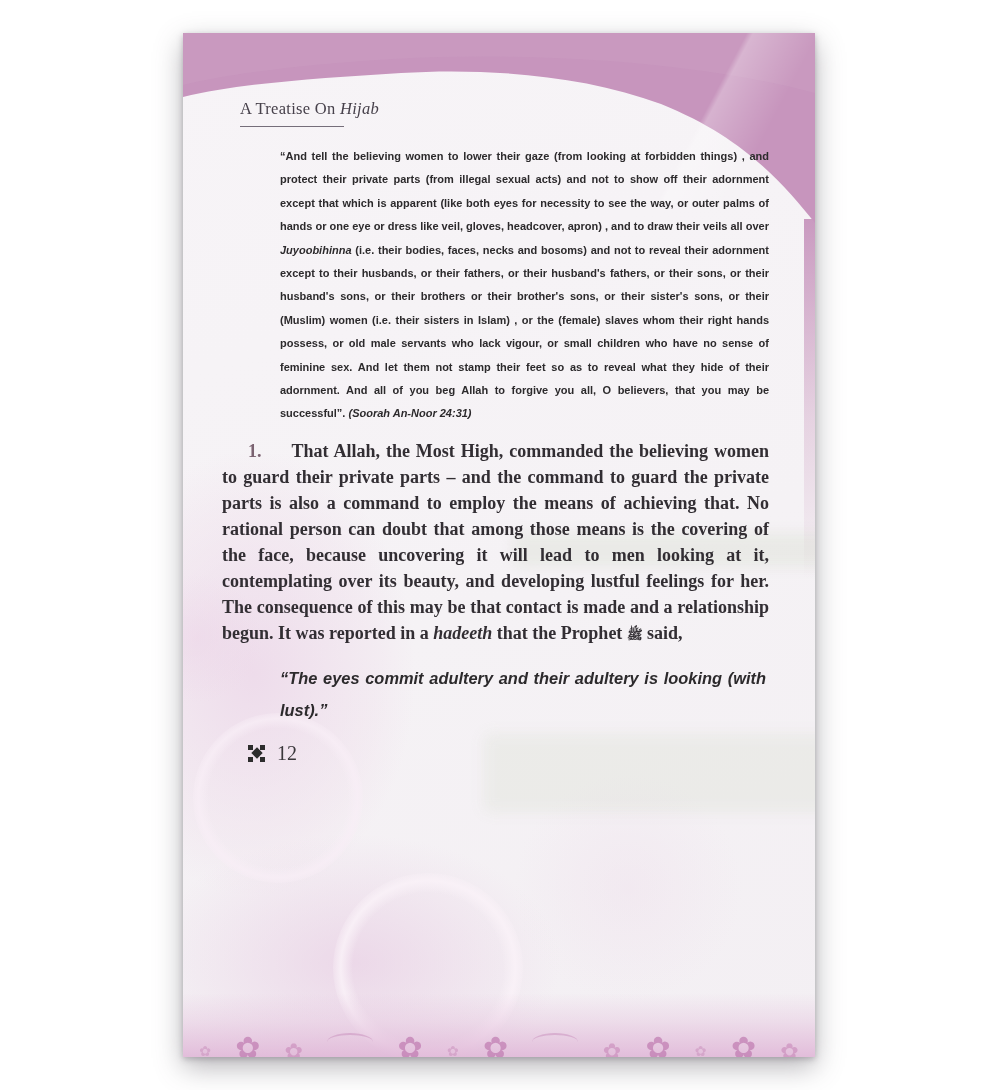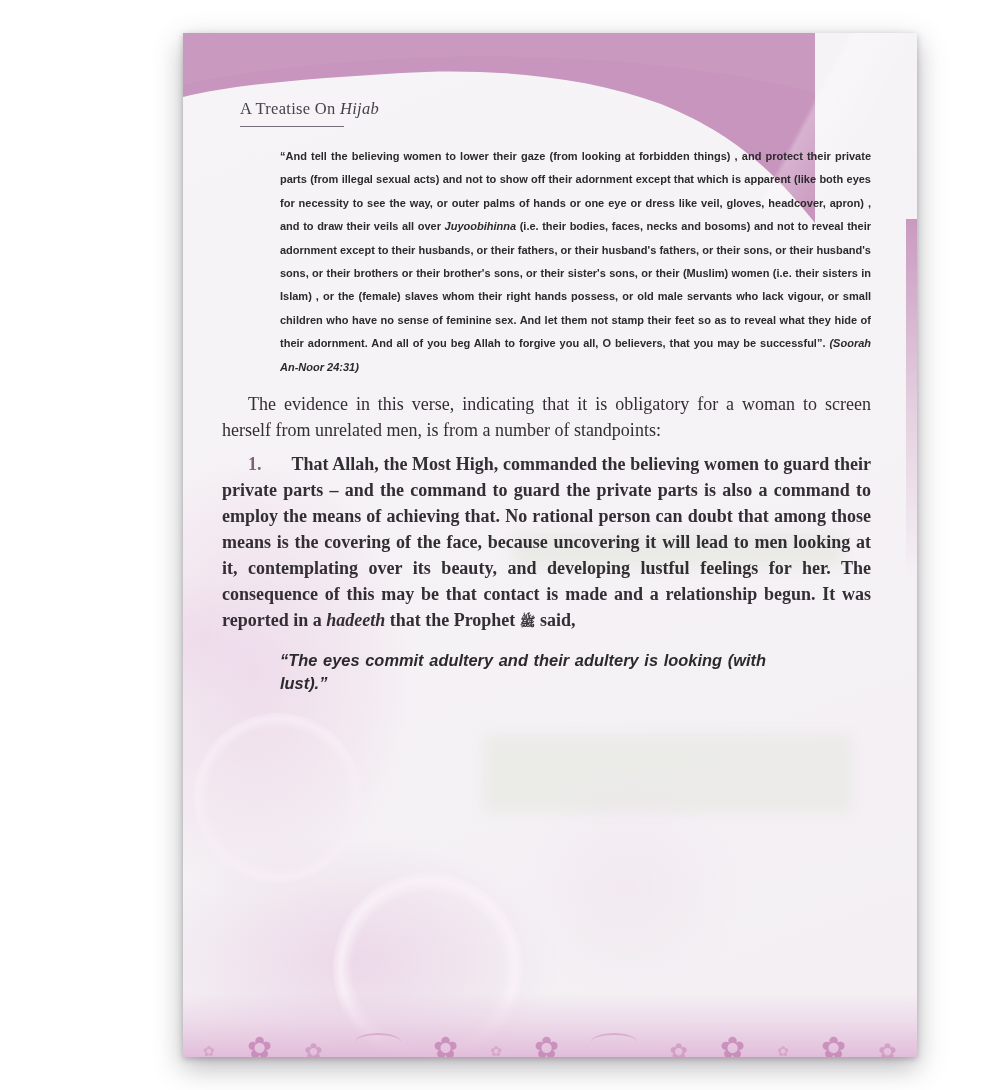--- a/index.html
+++ b/index.html
@@ -1,18 +1,18 @@
 <!DOCTYPE html>
 <html><head>
 <meta charset="utf-8">
 <style>
   html,body{margin:0;padding:0;background:#ffffff;}
   .shot{position:relative;width:1000px;height:1090px;background:#ffffff;overflow:hidden;
         font-family:"Liberation Serif", serif;}
-  .page{position:absolute;left:183px;top:33px;width:734px;height:1024px;overflow:hidden;
+  .page{position:absolute;left:183px;top:33px;width:632px;height:1024px;overflow:hidden;
         background:linear-gradient(160deg,#f7f4f7 0%,#f5f2f5 55%,#f3eff3 100%);
         box-shadow:0 10px 26px rgba(95,90,100,.45), 0 2px 6px rgba(110,105,115,.4);}
   
   .swoosh{position:absolute;left:0;top:0;width:632px;height:560px;pointer-events:none;}
   .fold{position:absolute;top:0;right:0;width:240px;height:170px;
         background:linear-gradient(118deg,transparent 52%,rgba(255,255,255,.28) 54%,transparent 74%);}
   .right-sliver{position:absolute;right:0;top:186px;width:11px;height:360px;
         background:linear-gradient(to bottom,rgba(199,149,189,.95),rgba(210,170,200,.45) 55%,rgba(220,190,212,0));}
   
   .wash{position:absolute;left:-90px;top:420px;width:320px;height:440px;
@@ -49,21 +49,21 @@
          font-size:11px;font-weight:600;line-height:23.4px;color:#2c2a2c;text-align:justify;}
   .quote i{font-weight:600;}
   .body{margin:0 0 8px 0;font-size:18px;line-height:26px;color:#322e33;text-align:justify;}
   .indent{text-indent:26px;}
   .pnum{color:#7a6270;margin-right:30px;}
   .p2{text-indent:26px;font-weight:bold;}
   .prophet{font-size:13px;letter-spacing:-1px;}
   .arabic{direction:rtl;text-align:center;margin:14px 0 6px 0;font-family:"DejaVu Sans", sans-serif;
           font-size:19px;color:#2e2c30;}
   .translation{margin:14px 0 0 58px;width:486px;font-family:"Liberation Sans", sans-serif;
-          font-style:italic;font-weight:700;font-size:16.4px;line-height:23px;color:#2c2a2c;text-align:justify;}
+          font-style:italic;font-weight:700;font-size:16.4px;line-height:32px;color:#2c2a2c;text-align:justify;}
   .pagenum-row{display:flex;align-items:center;gap:12px;margin:16px 0 0 26px;}
   .pagenum{font-size:20px;color:#3a373b;}
   .ornament{position:relative;width:17px;height:17px;display:inline-block;}
   .ornament::before{content:"";position:absolute;left:0;top:0;width:5px;height:5px;background:#2d2d2d;
         box-shadow:12px 0 0 #2d2d2d,0 12px 0 #2d2d2d,12px 12px 0 #2d2d2d;}
   .ornament::after{content:"";position:absolute;left:4.5px;top:4.5px;width:8px;height:8px;
         background:#2d2d2d;transform:rotate(45deg);}
 </style>
 </head>
 <body>
@@ -89,27 +89,30 @@
 
     <div class="header">
       <span>A Treatise On </span><i>Hijab</i>
       <div class="underline"></div>
     </div>
 
     <div class="content">
 
       <div class="quote"><span>“And tell the believing women to lower their gaze (from looking at forbidden things) , and protect their private parts (from illegal sexual acts) and not to show off their adornment except that which is apparent (like both eyes for necessity to see the way, or outer palms of hands or one eye or dress like veil, gloves, headcover, apron) , and to draw their veils all over </span><i>Juyoobihinna</i><span> (i.e. their bodies, faces, necks and bosoms) and not to reveal their adornment except to their husbands, or their fathers, or their husband's fathers, or their sons, or their husband's sons, or their brothers or their brother's sons, or their sister's sons, or their (Muslim) women (i.e. their sisters in Islam) , or the (female) slaves whom their right hands possess, or old male servants who lack vigour, or small children who have no sense of feminine sex. And let them not stamp their feet so as to reveal what they hide of their adornment. And all of you beg Allah to forgive you all, O believers, that you may be successful”. </span><i>(Soorah An-Noor 24:31)</i></div>
 
-      <p class="body indent">The evidence in this verse, indicating that it is obligatory for a woman to screen herself from unrelated men, is from a number of standpoints:</p>
 
       <p class="body p2"><span class="pnum">1.</span><span>That Allah, the Most High, commanded the believing women to guard their private parts – and the command to guard the private parts is also a command to employ the means of achieving that. No rational person can doubt that among those means is the covering of the face, because uncovering it will lead to men looking at it, contemplating over its beauty, and developing lustful feelings for her. The consequence of this may be that contact is made and a relationship begun. It was reported in a </span><i>hadeeth</i><span> that the Prophet </span><span class="prophet">ﷺ</span><span> said,</span></p>
 
 
       <div class="translation">“The eyes commit adultery and their adultery is looking (with lust).”</div>
 
+      <div class="pagenum-row">
+        <span class="ornament"></span>
+        <span class="pagenum">12</span>
+      </div>
     </div>
 
     <div class="bottom-fade"></div>
     <div class="flower-row">
       <span class="flower f-sm">✿</span>
       <span class="flower f-lg">✿</span>
       <span class="flower f-md">✿</span>
       <div class="arc"></div>
       <span class="flower f-lg">✿</span>
       <span class="flower f-sm">✿</span>

